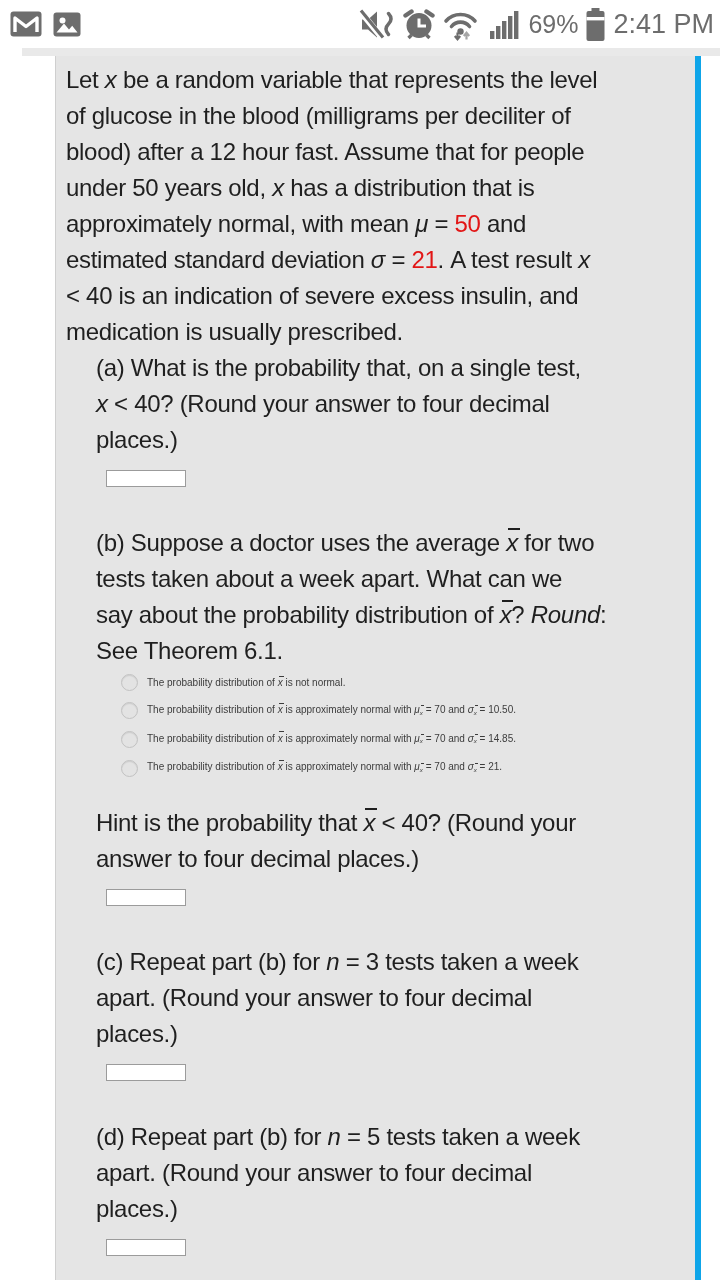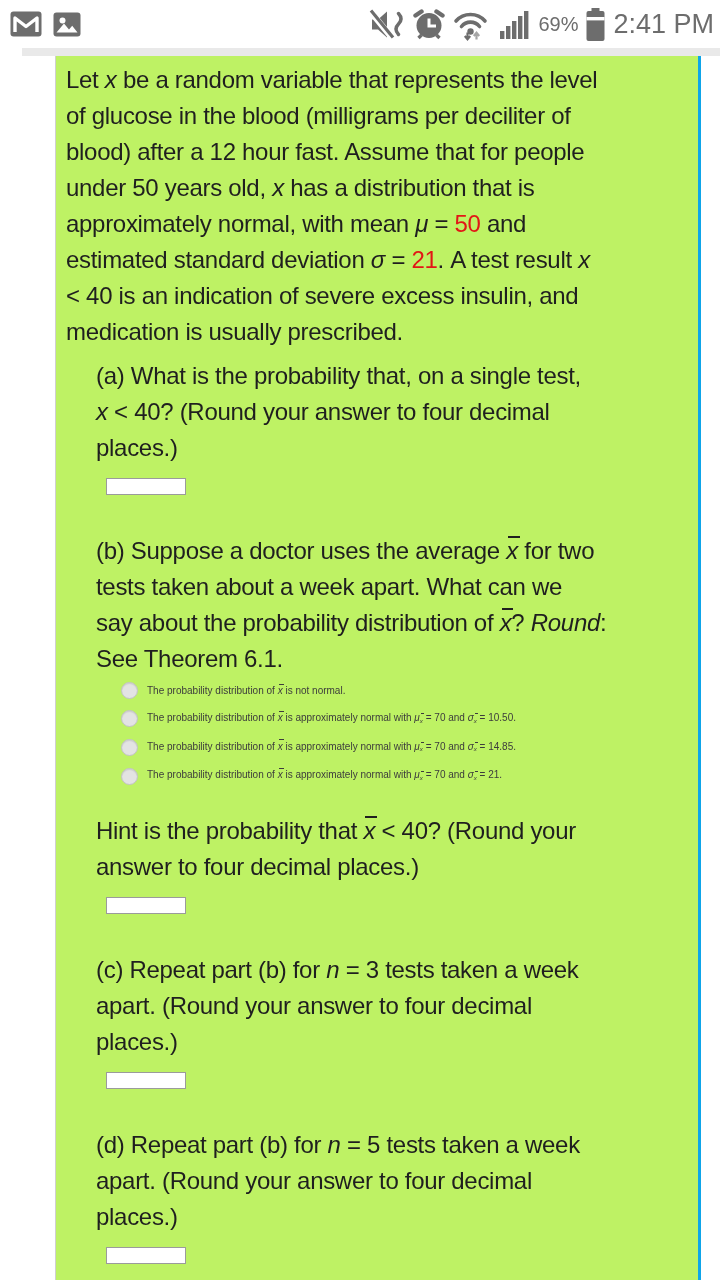--- a/index.html
+++ b/index.html
@@ -8,41 +8,41 @@
     font-family:"Liberation Sans", sans-serif;
   }
   
   .statusbar{
     height:48px;display:flex;align-items:center;justify-content:space-between;
     padding:0 6px 0 10px;background:#ffffff;
   }
   .sb-left{display:flex;align-items:center;gap:11px;}
   .sb-right{display:flex;align-items:center;gap:7px;color:#6d6d6d;}
   .sb-right svg,.sb-left svg{display:block;}
-  .sb-text{font-size:20px;color:#6d6d6d;}
+  .sb-text{font-size:25px;color:#6d6d6d;}
   .sb-time{font-size:27px;text-align:center;}
   
   .topstrip{position:absolute;left:22px;right:0;top:48px;height:8px;background:#e9e9e9;}
   .page{
     position:absolute;left:55px;top:56px;width:646px;bottom:0;box-sizing:border-box;
-    border-left:1px solid #cfcfcf;border-right:3px solid #0ea5e9;
-    background:#bef264;padding:6px 8px 0 10px;overflow:hidden;
+    border-left:1px solid #cfcfcf;border-right:6px solid #0ea5e9;
+    background:#e5e5e5;padding:6px 8px 0 10px;overflow:hidden;
   }
   
   .body-text{
     margin:0;font-size:24px;line-height:36px;letter-spacing:-0.3px;
     color:#1f1f1f;white-space:pre;
   }
   .i{font-style:italic;}
   .red{color:#e21616;}
   .bar{display:inline-block;position:relative;}
   .bar::after{content:"";position:absolute;left:2px;right:-2px;top:2.5px;border-top:2.2px solid #1f1f1f;}
   .sub{font-size:0.62em;vertical-align:-0.27em;}
   .part{margin-left:30px;}
-  .mt-a{margin-top:8px;}
+  .mt-a{}
   .mt-b{margin-top:38px;}
   .mt-q2{margin-top:28px;}
   .mt-cd{margin-top:38px;}
   
   .answer-box{
     display:block;width:78px;height:15px;border:1px solid #9b9b9b;background:#fff;
     margin:12px 0 0 10px;padding:0;box-sizing:content-box;appearance:none;outline:none;
     font-family:"Liberation Sans",sans-serif;font-size:13px;
   }
   

